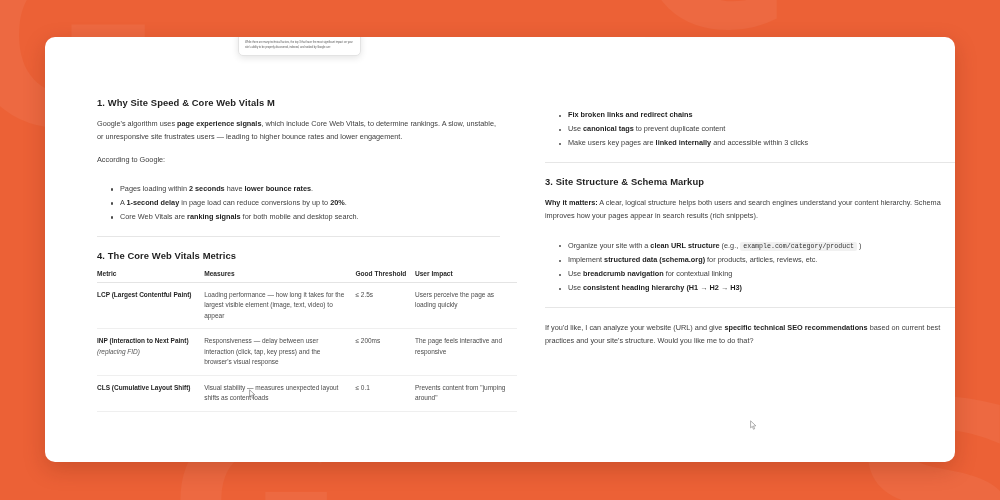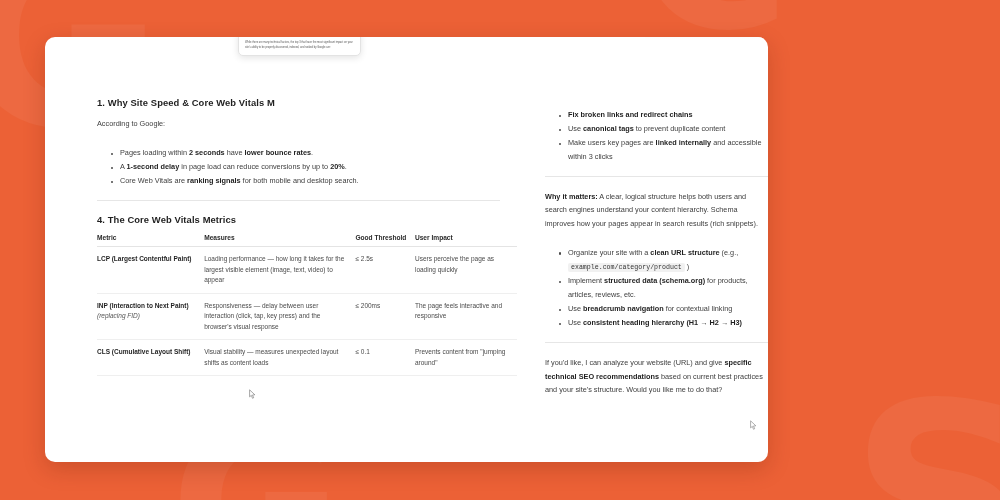--- a/index.html
+++ b/index.html
@@ -13,21 +13,21 @@
   .bg-deco{position:absolute;inset:0;overflow:hidden;pointer-events:none;}
   .deco{position:absolute;color:rgba(255,255,255,.055);font-weight:700;line-height:1;
         font-family:"DejaVu Sans", sans-serif;}
   .deco-tl{left:-42px;top:-86px;font-size:250px;}
   .deco-br{right:-30px;bottom:-120px;font-size:250px;}
   .deco-mid{left:170px;bottom:-110px;font-size:210px;}
   .deco-tr{right:210px;top:-150px;font-size:210px;}
 
   
   .card{
-    position:absolute;left:45px;top:37px;width:723px;height:425px;
+    position:absolute;left:45px;top:37px;width:910px;height:425px;
     background:#fff;border-radius:10px;
     box-shadow:0 7px 22px rgba(90,25,0,.22);
     overflow:hidden;
   }
   .cols{display:flex;height:100%;}
   .col{position:relative;}
   .col-left{width:455px;padding:60px 0 0 52px;box-sizing:border-box;}
   .col-right{width:455px;padding:55px 0 0 45px;box-sizing:border-box;}
 
   
@@ -108,20 +108,23 @@
 
   <div class="col col-left">
 
     <h3 class="sec">1. Why Site Speed &amp; Core Web Vitals M</h3>
 
     <div class="tooltip">
       <div class="tt-title">and links</div>
       <div class="tt-body">While there are many technical factors, the top 3 that have the most significant impact on your site's ability to be properly discovered, indexed, and ranked by Google are:</div>
     </div>
 
+    <p class="body">
+      <span>Google's algorithm uses </span><b>page experience signals</b><span>, which include Core Web Vitals, to determine rankings. A slow, unstable, or unresponsive site frustrates users — leading to higher bounce rates and lower engagement.</span>
+    </p>
 
     <p class="body tight">According to Google:</p>
 
     <ul class="bul">
       <li><span>Pages loading within </span><b>2 seconds</b><span> have </span><b>lower bounce rates</b><span>.</span></li>
       <li><span>A </span><b>1-second delay</b><span> in page load can reduce conversions by up to </span><b>20%</b><span>.</span></li>
       <li><span>Core Web Vitals are </span><b>ranking signals</b><span> for both mobile and desktop search.</span></li>
     </ul>
 
     <div class="rule"></div>
@@ -166,20 +169,21 @@
     <div class="ghost-band"></div>
 
     <ul class="bul">
       <li><span></span><b>Fix broken links and redirect chains</b><span></span></li>
       <li><span>Use </span><b>canonical tags</b><span> to prevent duplicate content</span></li>
       <li><span>Make users key pages are </span><b>linked internally</b><span> and accessible within 3 clicks</span></li>
     </ul>
 
     <div class="rule"></div>
 
+    <h3 class="sec">3. Site Structure &amp; Schema Markup</h3>
 
     <p class="body">
       <b>Why it matters:</b><span> A clear, logical structure helps both users and search engines understand your content hierarchy. Schema improves how your pages appear in search results (rich snippets).</span>
     </p>
 
 
     <ul class="bul">
       <li><span>Organize your site with a </span><b>clean URL structure</b><span> (e.g., </span><code class="inline">example.com/category/product</code><span> )</span></li>
       <li><span>Implement </span><b>structured data (schema.org)</b><span> for products, articles, reviews, etc.</span></li>
       <li><span>Use </span><b>breadcrumb navigation</b><span> for contextual linking</span></li>

